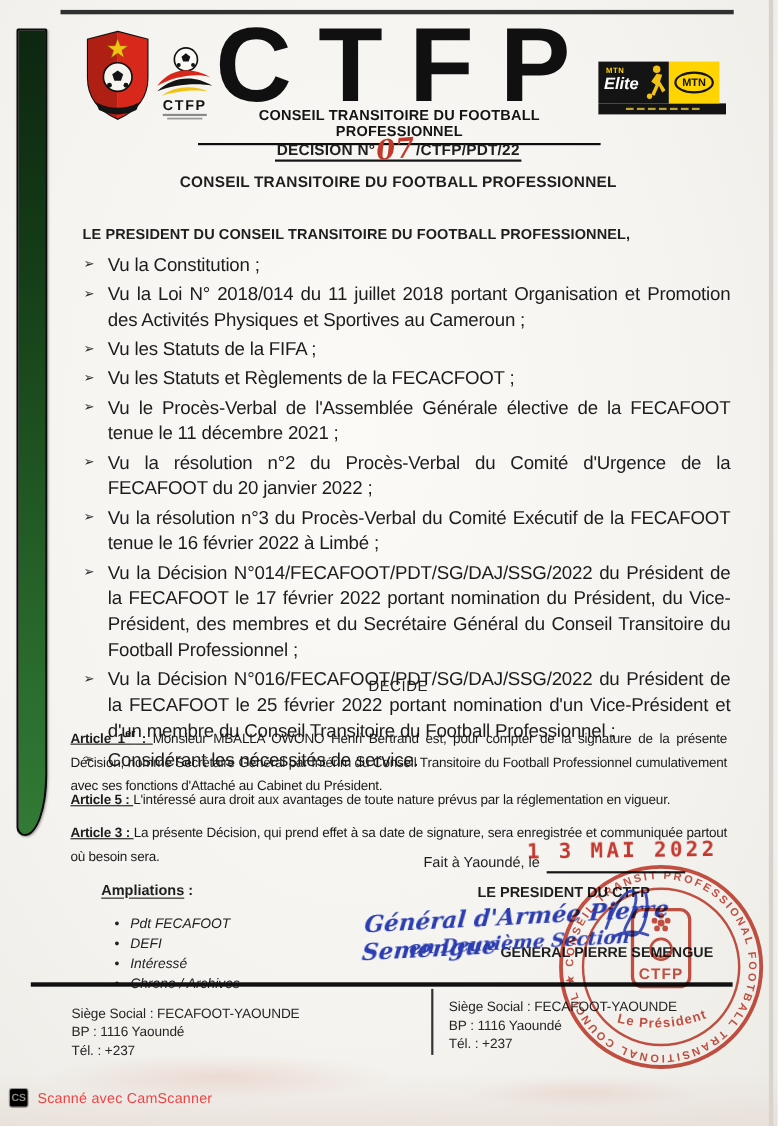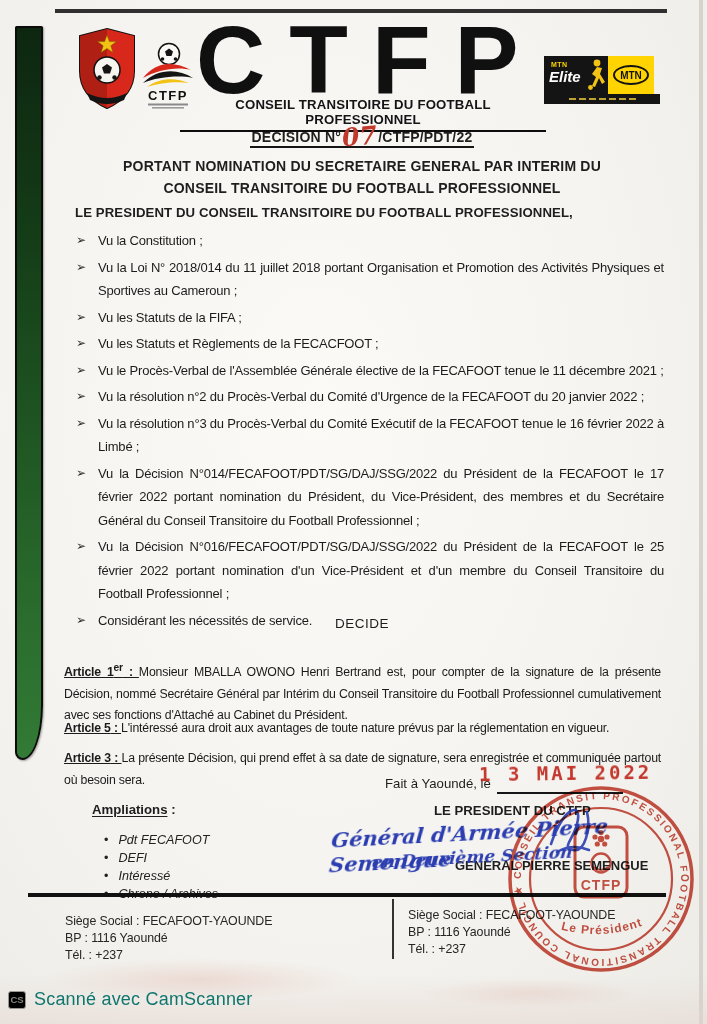--- a/index.html
+++ b/index.html
@@ -65,21 +65,21 @@
     font-style:italic; font-weight:700; font-size:25px; line-height:0;
     transform:rotate(-5deg); position:relative; top:3px; margin:0 1px; }
   .subject { font-size:14px; font-weight:700; letter-spacing:.2px; margin-top:7px; line-height:22px; }
 
   .opening { left:75px; top:205px; font-size:13.2px; font-weight:700; letter-spacing:.1px; }
 
   
   .bullets { left:64px; top:229px; width:600px; }
   .bullet-row { display:flex; margin-bottom:3px; }
   .bullet-arrow { width:22px; margin-left:12px; flex:none; font-size:12px; color:#2c2c2c; line-height:23.5px; }
-  .bullet-text { flex:1; font-size:13px; letter-spacing:-.2px; line-height:23.5px; text-align:justify; color:#1c1c1c; }
+  .bullet-text { flex:1; font-size:17px; letter-spacing:-.2px; line-height:23.5px; text-align:justify; color:#1c1c1c; }
 
   .decide { left:64px; top:616px; width:596px; text-align:center; font-size:13.5px; font-weight:400; letter-spacing:.5px; }
 
   .article { left:64px; width:597px; font-size:12.3px; letter-spacing:-.2px; line-height:21.5px; text-align:justify; color:#1b1b1b;margin-top:12px; }
   .article .lbl { font-weight:700; text-decoration:underline; }
   .art1 { top:645px; } .art2 { top:701px; } .art3 { top:731px; }
 
   
   .fait { left:385px; top:776px; font-size:13.2px; }
   .fait-line { left:497px; top:792px; width:126px; height:2px; background:#161616; }
@@ -106,21 +106,21 @@
   .footer-line { left:28px; top:893px; width:638px; height:4px; background:#111; }
   .footer-vline { left:392px; top:899px; width:2px; height:60px; background:#333; }
   .foot-col { font-size:12.4px; font-weight:400; line-height:17px; color:#262626; letter-spacing:-.1px; }
   .foot-left { left:65px; top:913px; }
   .foot-right { left:408px; top:907px; z-index:1; }
 
   
   .cam { left:8px; top:989px; display:flex; align-items:center; gap:8px; z-index:5; }
   .cam-badge { width:18px; height:18px; border:1.5px solid #9a9792; border-radius:3px; background:#000000;
     color:#8a8782; font-size:9.5px; font-weight:700; display:flex; align-items:center; justify-content:center; }
-  .cam-text { font-size:18px; color:#0f766e; letter-spacing:.2px; }
+  .cam-text { font-size:13px; color:#ef4444; letter-spacing:.2px; }
 </style>
 </head>
 <body>
 
 <div class="abs scan-topline"></div>
 <div class="abs scan-rightline"></div>
 <div class="abs scan-bottomband"></div>
 <div class="abs scan-smudge1"></div>
 <div class="abs scan-smudge2"></div>
 
@@ -181,21 +181,20 @@
       <i></i>
       <i></i>
       <i></i>
       <i></i>
   </div>
 </div>
 
 <div class="abs title-block">
   <span class="title-line"><span>DECISION N°</span><span class="hand-number">07</span><span>/CTFP/PDT/22</span></span>
   <div class="subject">
-    <div>PORTANT NOMINATION DU SECRETAIRE GENERAL PAR INTERIM DU</div>
     <div>CONSEIL TRANSITOIRE DU FOOTBALL PROFESSIONNEL</div>
   </div>
 </div>
 
 <div class="abs opening">LE PRESIDENT DU CONSEIL TRANSITOIRE DU FOOTBALL PROFESSIONNEL,</div>
 
 <div class="abs bullets">
   <div class="bullet-row">
       <span class="bullet-arrow">➢</span>
       <span class="bullet-text">Vu la Constitution ;</span>

